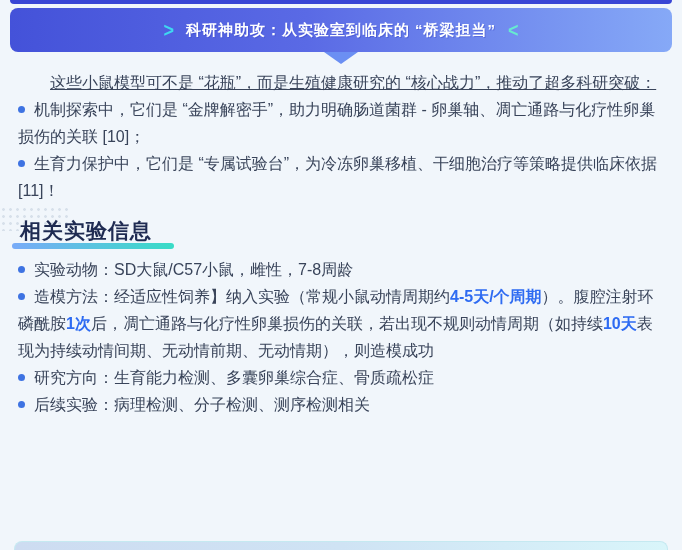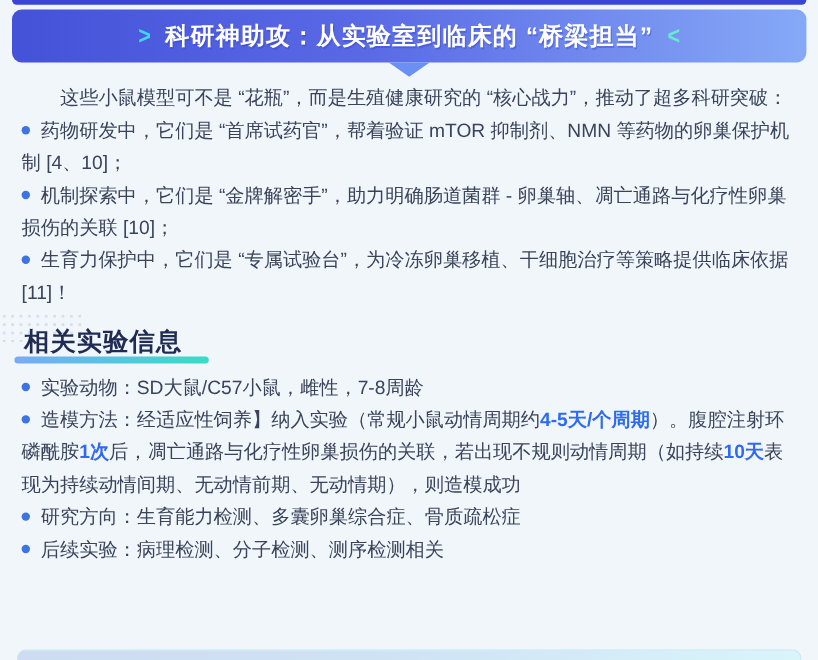--- a/index.html
+++ b/index.html
@@ -9,34 +9,34 @@
     background:var(--page-bg,#f1f6fb);
     font-family:"Liberation Sans","DejaVu Sans",sans-serif;
   }
   .top-strip{height:4px;margin:0 10px;background:var(--strip,#3946d5);border-radius:0 0 4px 4px;}
   .banner{
     height:44px;margin:4px 10px 0;border-radius:8px;
     background:linear-gradient(90deg,var(--banner-a,#4452d9) 0%,#5a6ae5 45%,var(--banner-b,#86a9f7) 100%);
     display:flex;align-items:center;justify-content:center;gap:12px;
   }
   .banner-title{
-    color:#ffffff;font-size:20px;font-weight:bold;margin:0;letter-spacing:1px;
+    color:#ffffff;font-size:15px;font-weight:bold;margin:0;letter-spacing:1px;
     text-shadow:1px 1px 0 rgba(50,60,190,.35);
   }
   .arrow{font-size:18px;font-weight:bold;line-height:1;transform:scaleY(1.15);}
   .arrow.left{color:var(--arrow-left,#3fd8f0);}
   .arrow.right{color:var(--arrow-right,#67ead0);}
   .pointer{
     width:0;height:0;margin:0 auto;
     border-left:17px solid transparent;border-right:17px solid transparent;
     border-top:12px solid var(--pointer,#6b8ff3);
   }
   .content{padding:5px 18px 0;}
   .para{margin:0;font-size:16px;line-height:27px;color:var(--body-text,#39445a);}
-  .indent{text-indent:2em;}
+  .indent{text-indent:2em;text-decoration:underline;}
   .dot{
     display:inline-block;width:7px;height:7px;border-radius:50%;
     background:var(--bullet,#3e73e2);margin-right:9px;vertical-align:2px;
   }
   .hl{color:var(--hl-blue,#2e6bf2);font-weight:bold;text-align:right;}
   .bulb{display:inline-block;width:16px;margin-right:8px;}
   .bulb svg{width:15px;height:17px;vertical-align:-3px;}
   .section-head{margin:13px 0 11px;}
   .head-wrap{display:inline-block;position:relative;padding:0 2px;}
   .dots{
@@ -66,21 +66,20 @@
     <span class="arrow left">&gt;</span>
     <h1 class="banner-title">科研神助攻：从实验室到临床的 “桥梁担当”</h1>
     <span class="arrow right">&lt;</span>
   </div>
   <div class="pointer"></div>
 
   <div class="content">
 
     <p class="para indent">这些小鼠模型可不是 “花瓶”，而是生殖健康研究的 “核心战力”，推动了超多科研突破：</p>
 
-    <p class="para"><span class="dot"></span><span>药物研发中，它们是 “首席试药官”，帮着验证 mTOR 抑制剂、NMN 等药物的卵巢保护机制 [4、10]；</span></p>
 
     <p class="para"><span class="dot"></span><span>机制探索中，它们是 “金牌解密手”，助力明确肠道菌群 - 卵巢轴、凋亡通路与化疗性卵巢损伤的关联 [10]；</span></p>
 
     <p class="para"><span class="dot"></span><span>生育力保护中，它们是 “专属试验台”，为冷冻卵巢移植、干细胞治疗等策略提供临床依据 [11]！</span></p>
 
 
     <div class="section-head">
       <div class="head-wrap">
         <div class="dots"></div>
         <span class="section-title">相关实验信息</span>

